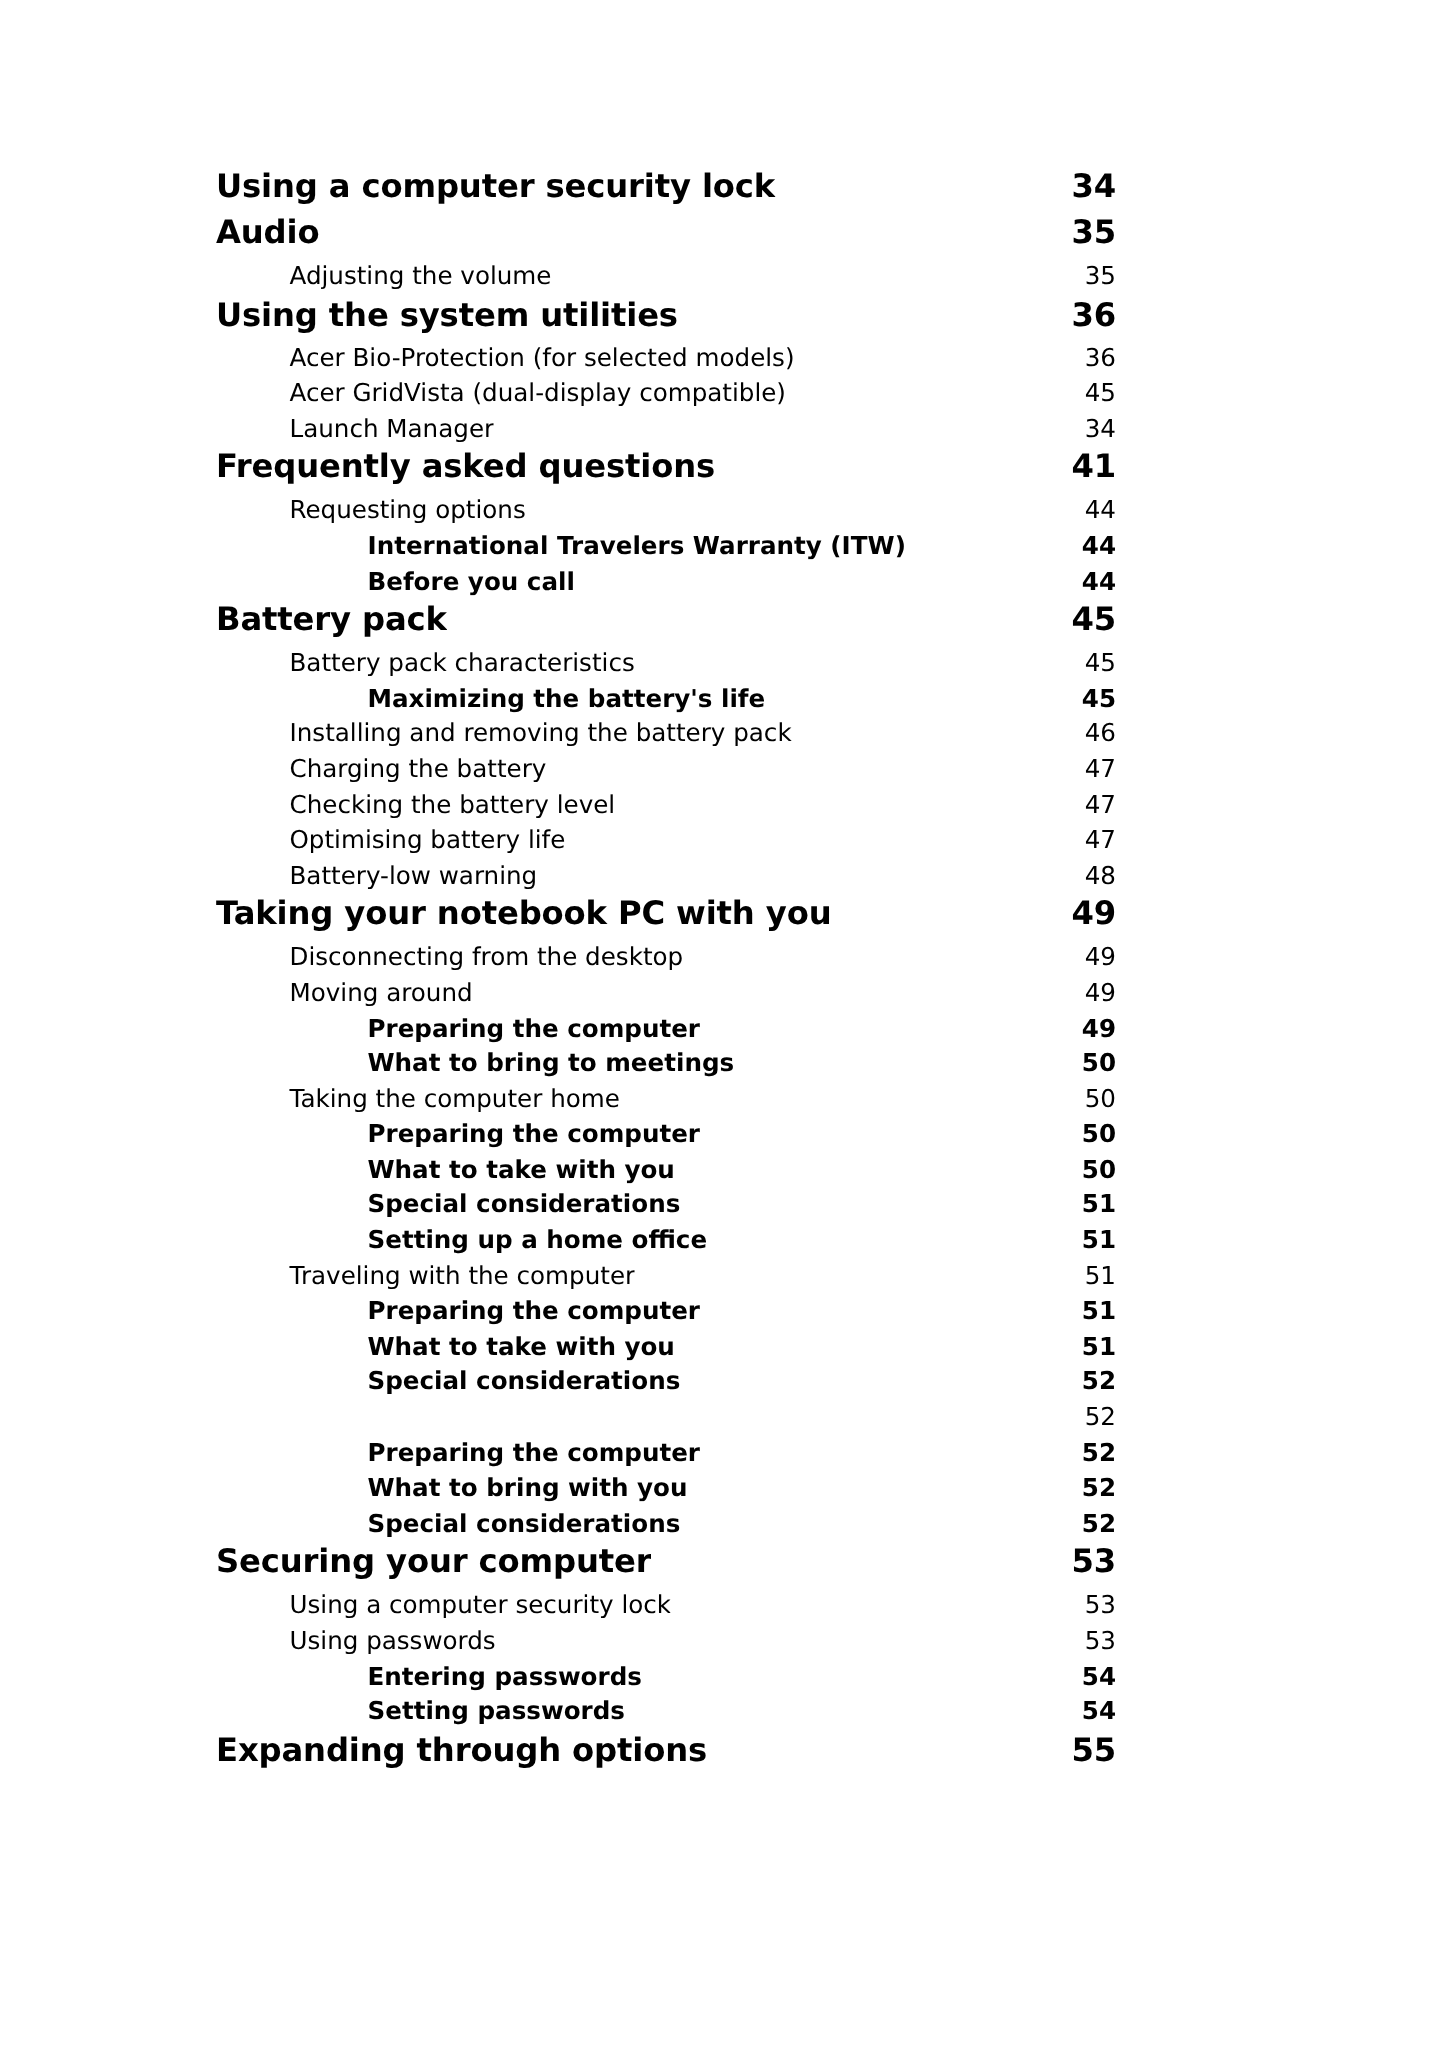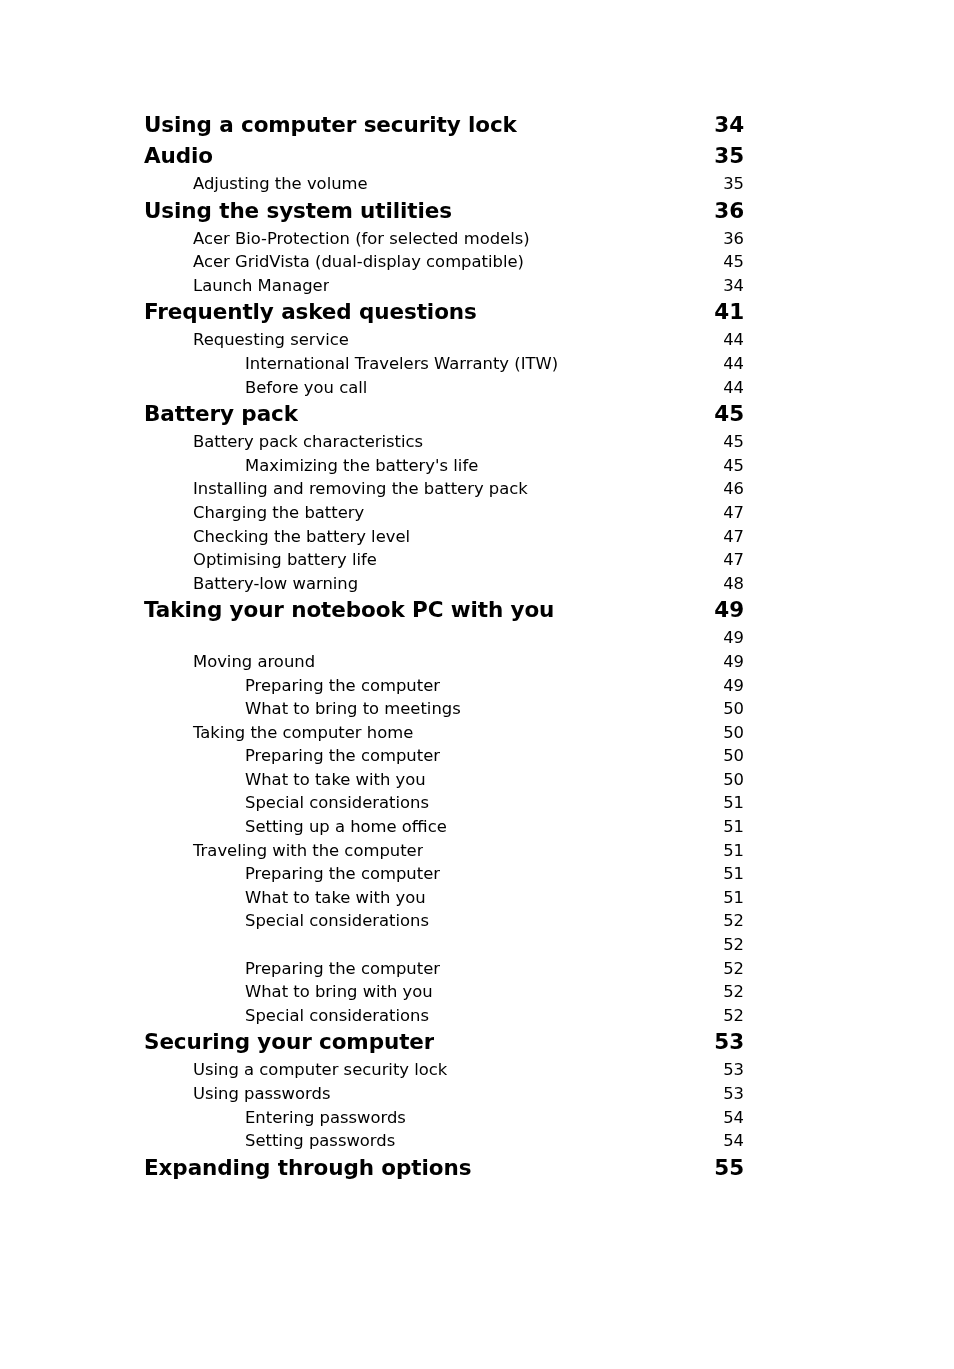--- a/index.html
+++ b/index.html
@@ -62,21 +62,21 @@
     font-size: 16.4px;
     font-weight: normal;
   }
   .lvl1 .toc-title { padding-left: 49px; }
   .lvl1 .toc-page  { font-size: 16.4px; }
 
   
   .lvl2 {
     height: 23.6px;
     font-size: 16.4px;
-    font-weight: normal;
+    font-weight: bold;
     gap: 32px;
   }
   .lvl2 .toc-title { padding-left: 101px; }
   .lvl2 .toc-page  { font-size: 16.4px; }
 </style>
 </head>
 <body>
 
 <div id="toc">
     <div class="toc-row lvl0">
@@ -113,21 +113,21 @@
       <span class="toc-title">Launch Manager</span>
       <span class="toc-filler"></span>
       <span class="toc-page">34</span>
     </div>
     <div class="toc-row lvl0">
       <span class="toc-title">Frequently asked questions</span>
       <span class="toc-filler"></span>
       <span class="toc-page">41</span>
     </div>
     <div class="toc-row lvl1">
-      <span class="toc-title">Requesting service</span>
+      <span class="toc-title">Requesting options</span>
       <span class="toc-filler"></span>
       <span class="toc-page">44</span>
     </div>
     <div class="toc-row lvl2">
       <span class="toc-title">International Travelers Warranty (ITW)</span>
       <span class="toc-filler"></span>
       <span class="toc-page">44</span>
     </div>
     <div class="toc-row lvl2">
       <span class="toc-title">Before you call</span>
@@ -173,20 +173,21 @@
       <span class="toc-title">Battery-low warning</span>
       <span class="toc-filler"></span>
       <span class="toc-page">48</span>
     </div>
     <div class="toc-row lvl0">
       <span class="toc-title">Taking your notebook PC with you</span>
       <span class="toc-filler"></span>
       <span class="toc-page">49</span>
     </div>
     <div class="toc-row lvl1">
+      <span class="toc-title">Disconnecting from the desktop</span>
       <span class="toc-filler"></span>
       <span class="toc-page">49</span>
     </div>
     <div class="toc-row lvl1">
       <span class="toc-title">Moving around</span>
       <span class="toc-filler"></span>
       <span class="toc-page">49</span>
     </div>
     <div class="toc-row lvl2">
       <span class="toc-title">Preparing the computer</span>

